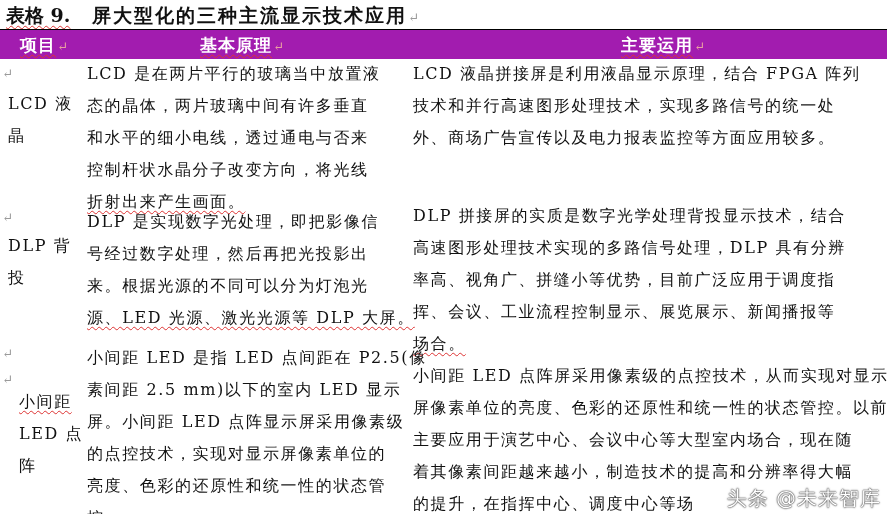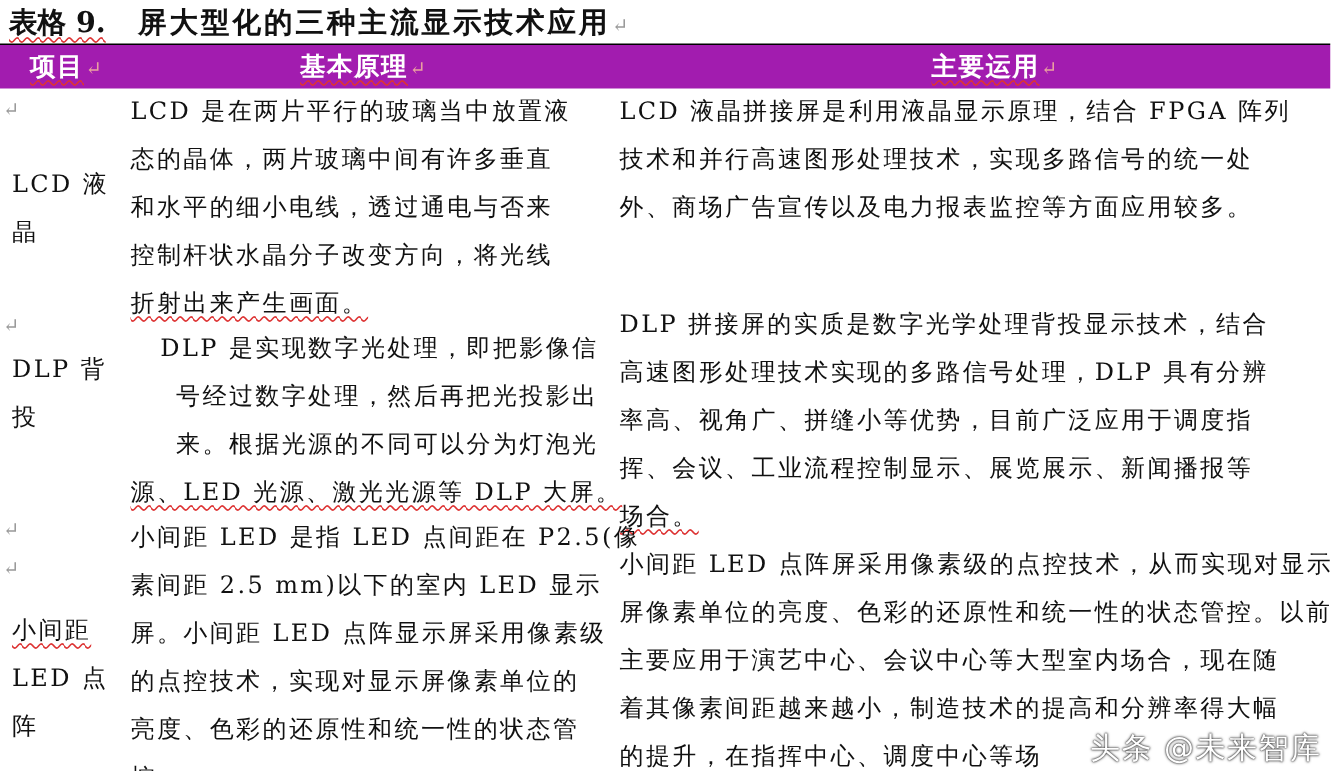--- a/index.html
+++ b/index.html
@@ -35,21 +35,21 @@
 </div>
 <div class="topline"></div>
 
 <div class="header">
   <span class="h h1"><span class="squig-red">项目</span><span class="pm">↵</span></span>
   <span class="h h2"><span class="squig-red">基本原理</span><span class="pm">↵</span></span>
   <span class="h h3"><span class="squig-red">主要运用</span><span class="pm">↵</span></span>
 </div>
 
 <div class="pm-row" style="left:2px; top:66px;">↵</div>
-<div class="cell c1" style="top:88px;margin-top:19px;">
+<div class="cell c1" style="top:88px;">
   <span class="line">LCD 液</span>
   <span class="line">晶</span>
 </div>
 <div class="cell c2" style="top:58px;">
   <span class="line">LCD 是在两片平行的玻璃当中放置液</span>
   <span class="line">态的晶体，两片玻璃中间有许多垂直</span>
   <span class="line">和水平的细小电线，透过通电与否来</span>
   <span class="line">控制杆状水晶分子改变方向，将光线</span>
   <span class="line squig-red">折射出来产生画面。</span>
 </div>
@@ -57,37 +57,37 @@
   <span class="line">LCD 液晶拼接屏是利用液晶显示原理，结合 FPGA 阵列</span>
   <span class="line">技术和并行高速图形处理技术，实现多路信号的统一处</span>
   <span class="line">外、商场广告宣传以及电力报表监控等方面应用较多。</span>
 </div>
 
 <div class="pm-row" style="left:2px; top:210px;">↵</div>
 <div class="cell c1" style="top:230px;">
   <span class="line">DLP 背</span>
   <span class="line">投</span>
 </div>
-<div class="cell c2" style="top:216px;text-align:right;">
+<div class="cell c2" style="top:206px;">
   <span class="line">DLP 是实现数字光处理，即把影像信</span>
   <span class="line">号经过数字处理，然后再把光投影出</span>
   <span class="line">来。根据光源的不同可以分为灯泡光</span>
   <span class="line squig-red">源、LED 光源、激光光源等 DLP 大屏。</span>
 </div>
 <div class="cell c3" style="top:200px;">
   <span class="line">DLP 拼接屏的实质是数字光学处理背投显示技术，结合</span>
   <span class="line">高速图形处理技术实现的多路信号处理，DLP 具有分辨</span>
   <span class="line">率高、视角广、拼缝小等优势，目前广泛应用于调度指</span>
   <span class="line">挥、会议、工业流程控制显示、展览展示、新闻播报等</span>
   <span class="line squig-red">场合。</span>
 </div>
 
 <div class="pm-row" style="left:2px; top:346px;">↵</div>
 <div class="pm-row" style="left:2px; top:372px;">↵</div>
-<div class="cell c1" style="top:404px;">
+<div class="cell c1" style="top:386px;margin-left:11px;">
   <span class="line squig-red">小间距</span>
   <span class="line">LED 点</span>
   <span class="line">阵</span>
 </div>
 <div class="cell c2" style="top:342px;">
   <span class="line">小间距 LED 是指 LED 点间距在 P2.5(像</span>
   <span class="line">素间距 2.5 mm)以下的室内 LED 显示</span>
   <span class="line">屏。小间距 LED 点阵显示屏采用像素级</span>
   <span class="line">的点控技术，实现对显示屏像素单位的</span>
   <span class="line">亮度、色彩的还原性和统一性的状态管</span>

